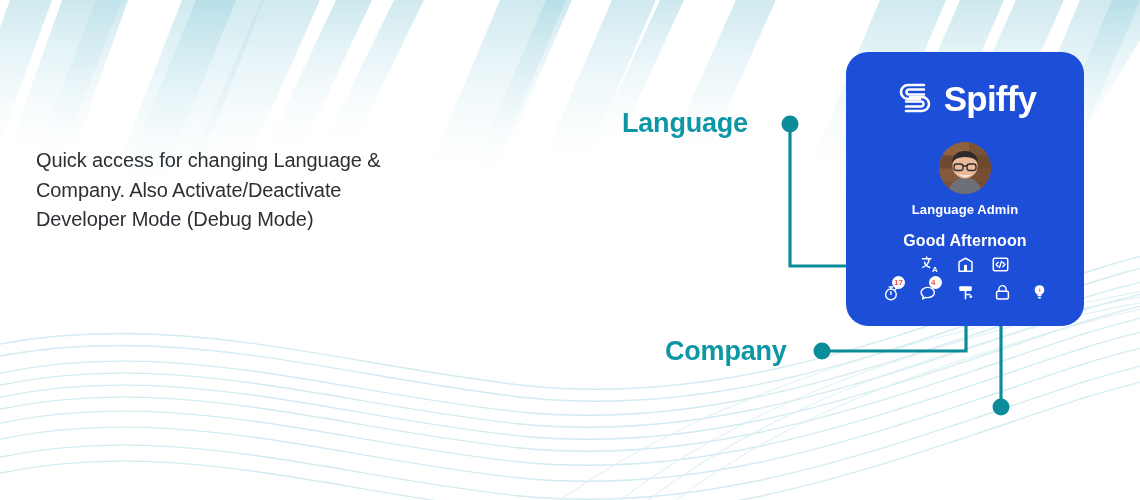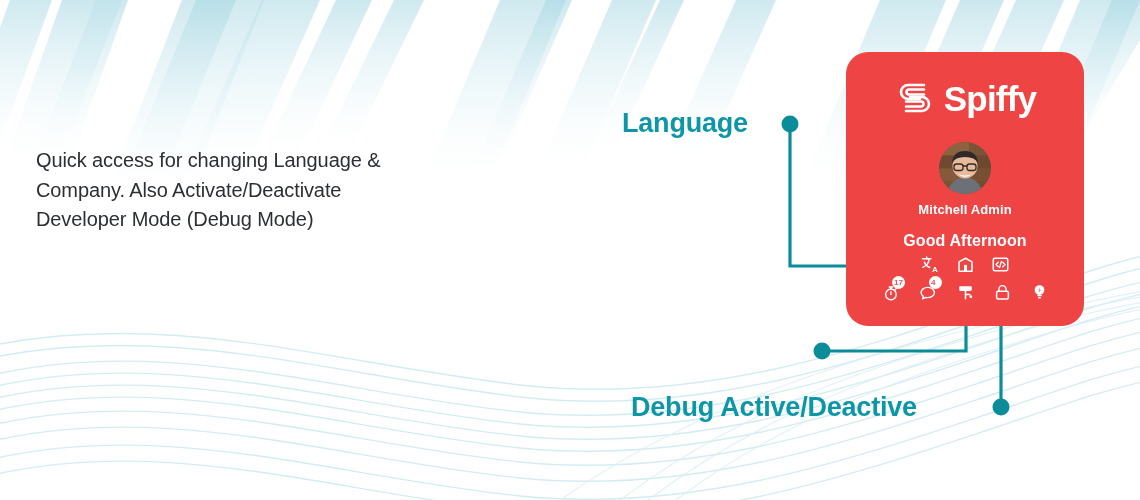--- a/index.html
+++ b/index.html
@@ -78,21 +78,21 @@
     height: 500px;
   }
 
   
   .card {
     position: absolute;
     left: 846px;
     top: 52px;
     width: 238px;
     height: 274px;
-    background: #ef4444;
+    background: #1d4ed8;
     border-radius: 22px;
     overflow: hidden;
   }
 
   .card-logo {
     position: absolute;
     left: 0;
     top: 18px;
     width: 238px;
     height: 56px;
@@ -267,21 +267,21 @@
       <path d="M1001,272 L1001,406"></path>
     </g>
     <g fill="#0b8c99">
       <circle cx="790" cy="124" r="8.5"></circle>
       <circle cx="822" cy="351" r="8.5"></circle>
       <circle cx="1001" cy="407" r="8.5"></circle>
     </g>
   </svg>
 
   <div class="callout-label" id="label-language">Language</div>
-  <div class="callout-label" id="label-debug">Debug Active/Deactive</div>
+  <div class="callout-label" id="label-company">Company</div>
 
   <div class="card">
 
     <div class="card-logo">
       <svg class="logo-mark" width="42" height="40" viewBox="0 0 42 40" aria-hidden="true">
         <g fill="none" stroke="#ffffff" stroke-width="2.6" stroke-linecap="round" stroke-linejoin="round">
           <path d="M30,7 H14 a7,7 0 0 0 0,14 H26"></path>
           <path d="M30,11.5 H15 a2.5,2.5 0 0 0 0,5 H30"></path>
           <path d="M12,33 H28 a7,7 0 0 0 0,-14 H16"></path>
           <path d="M12,28.5 H27 a2.5,2.5 0 0 0 0,-5 H12"></path>
@@ -307,21 +307,21 @@
           <circle cx="26" cy="24" r="12.5" fill="#e9b99a"></circle>
           <path d="M13,21 q1,-12 13,-12 q12,0 13,12 q-3,-6 -13,-6 q-10,0 -13,6 z" fill="#2f2a27"></path>
           <rect x="15" y="22" width="9" height="6.5" rx="2.5" fill="none" stroke="#2b2b2b" stroke-width="1.3"></rect>
           <rect x="28" y="22" width="9" height="6.5" rx="2.5" fill="none" stroke="#2b2b2b" stroke-width="1.3"></rect>
           <line x1="24" y1="24" x2="28" y2="24" stroke="#2b2b2b" stroke-width="1.3"></line>
           <path d="M19,32 q7,6 14,0 q-7,3 -14,0 z" fill="#ffffff"></path>
         </g>
       </svg>
     </div>
 
-    <div class="card-name">Mitchell Admin</div>
+    <div class="card-name">Language Admin</div>
     <div class="card-greeting">Good Afternoon</div>
 
     <div class="icon-row-top">
 
       <div class="card-icon">
         <svg width="19" height="19" viewBox="0 0 20 20" aria-hidden="true">
           <g fill="none" stroke="#ffffff" stroke-width="1.5" stroke-linecap="round" stroke-linejoin="round">
             <path d="M1.5,4 H10.5"></path>
             <path d="M6,2 V4"></path>
             <path d="M8.6,4 C8.4,8.6 5.6,11.6 1.8,13"></path>

